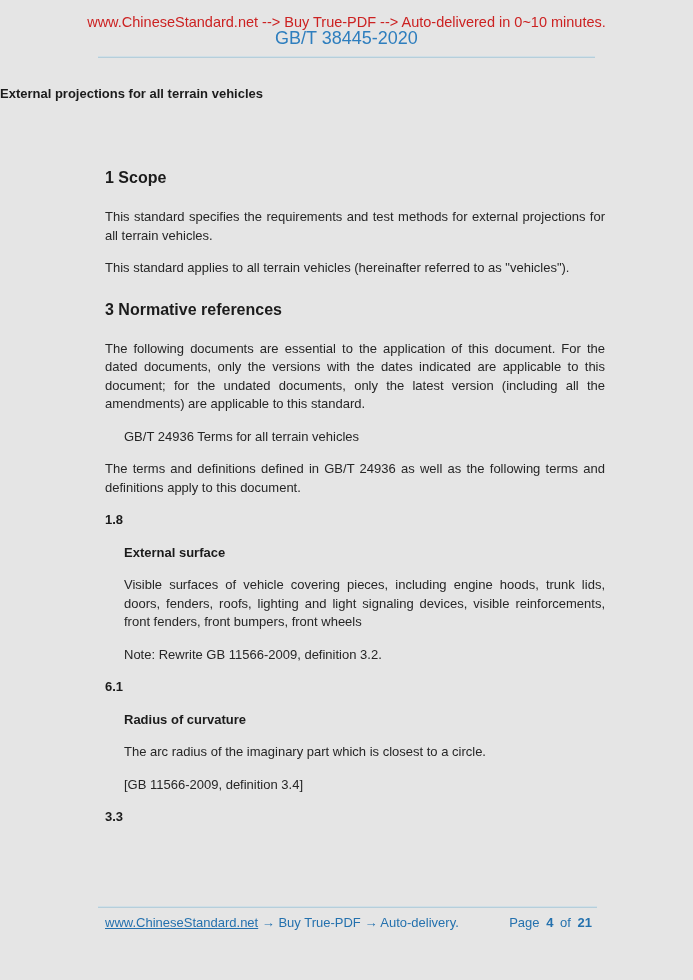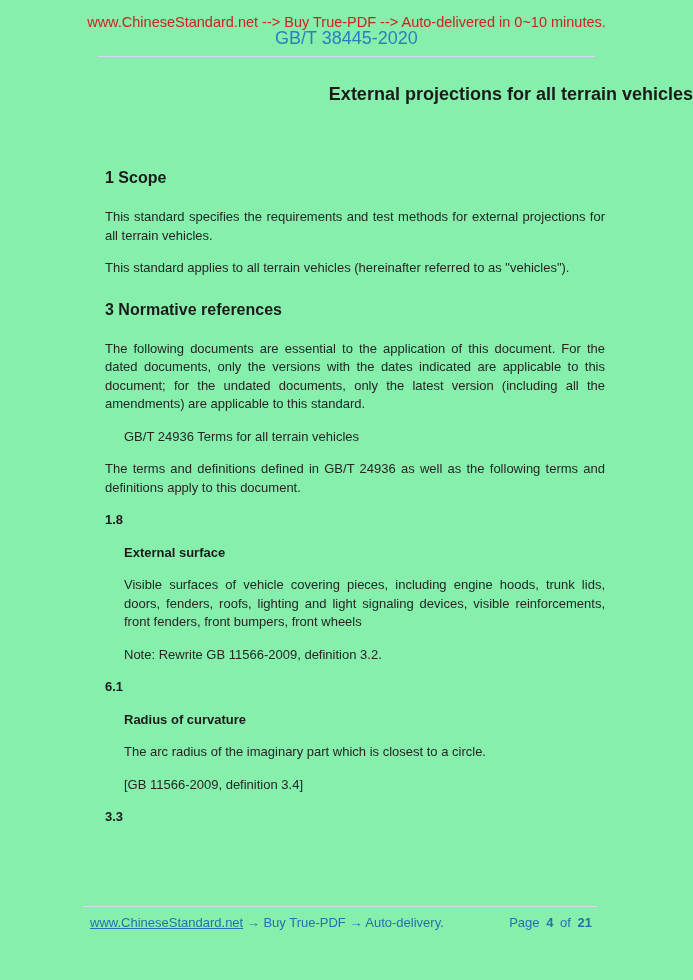--- a/index.html
+++ b/index.html
@@ -4,21 +4,21 @@
 <style>
   html, body {
     margin: 0;
     padding: 0;
     background: #ffffff;
   }
   .page {
     position: relative;
     width: 693px;
     height: 980px;
-    background: #86efac;
+    background: #e5e5e5;
     font-family: "Liberation Sans", "DejaVu Sans", sans-serif;
     color: #262626;
     overflow: hidden;
   }
   
   .header {
     padding-top: 14px;
     text-align: center;
   }
   .promo {
@@ -35,22 +35,22 @@
     height: 2px;
     background: linear-gradient(to bottom, #dde8ee, var(--rule-blue, #a9c6d4));
   }
   .rule-top {
     width: 497px;
     margin: 10px auto 0 auto;
   }
   
   .doc-title {
     margin: 26px 0 0 0;
-    text-align: right;
-    font-size: 18px;
+    text-align: left;
+    font-size: 13px;
     line-height: 20px;
     font-weight: bold;
     color: #1b1b1b;
   }
   
   .content {
     padding: 0 88px 0 105px;
     font-size: 13px;
     line-height: 18.5px;
   }
@@ -77,21 +77,21 @@
   .indent {
     padding-left: 19px;
   }
   .term-number, .term-title {
     font-weight: bold;
     color: #1b1b1b;
   }
   
   .footer {
     position: absolute;
-    left: 83px;
+    left: 98px;
     right: 96px;
     top: 906px;
   }
   .footer-row {
     margin-top: 6px;
     padding: 0 5px 0 7px;
     display: flex;
     justify-content: space-between;
     align-items: baseline;
     font-size: 13px;

